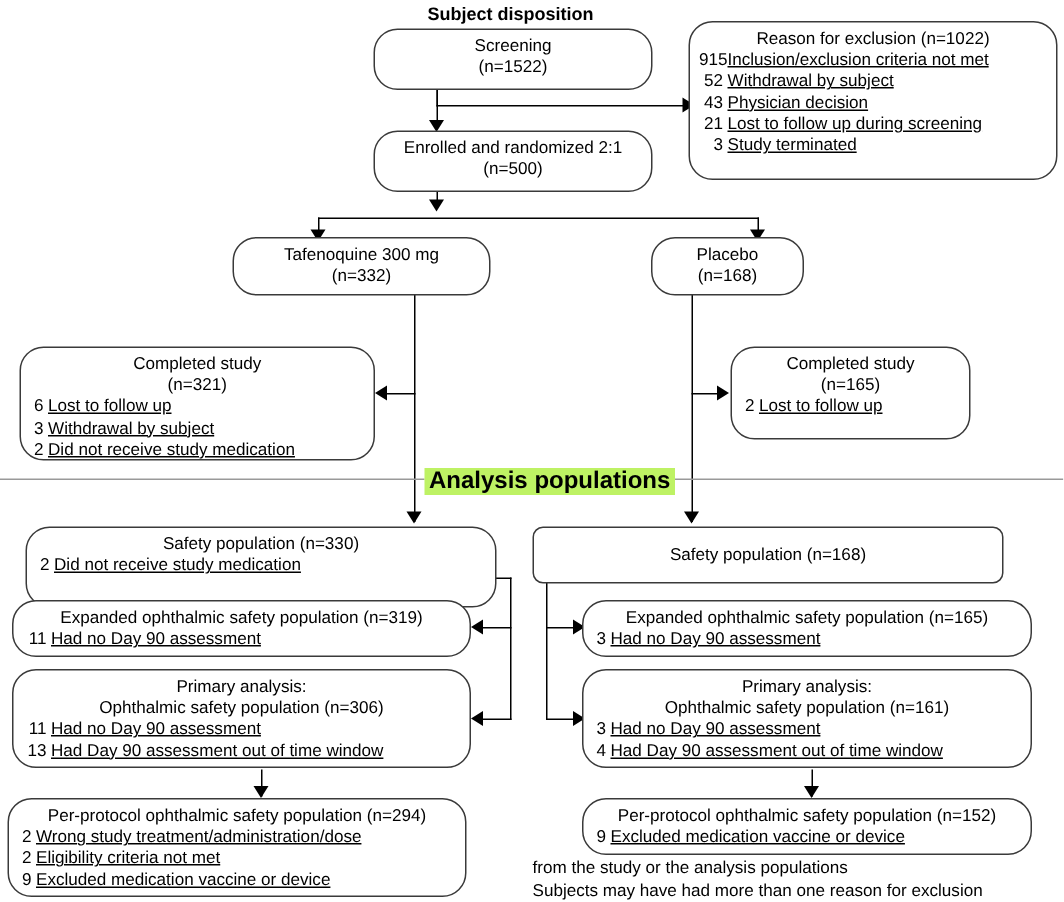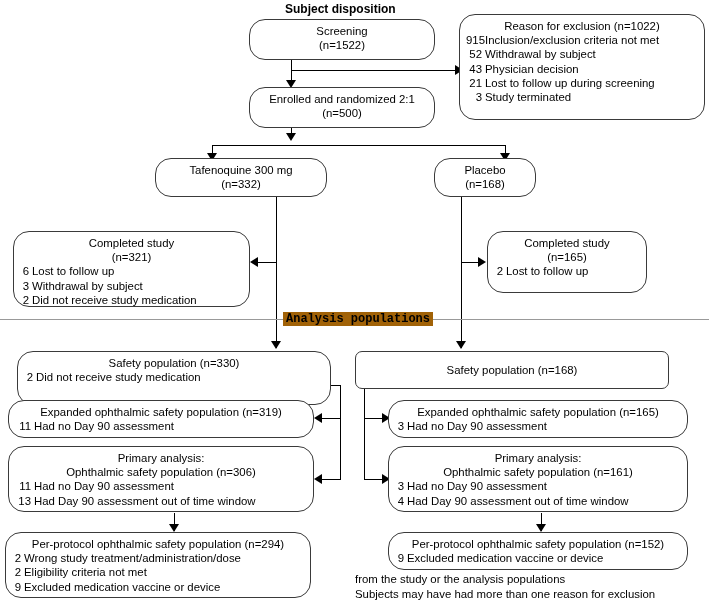--- a/index.html
+++ b/index.html
@@ -31,43 +31,43 @@
   .ctr {
     text-align: center;
   }
   .ln {
     white-space: nowrap;
   }
   .lst {
     text-align: left;
     padding-left: 6px;
     white-space: nowrap;
+    text-decoration: underline;
   }
   .num {
     display: inline-block;
     width: 16px;
     text-align: right;
     margin-right: 3px;
   }
   .title {
     position: absolute;
     font-weight: bold;
     font-size: 12px;
     z-index: 6;
     white-space: nowrap;
   }
   .lbl {
     position: absolute;
     font-weight: bold;
-    font-size: 12px;
-    background: #a16207;
+    font-size: 16px;
+    background: #bef264;
     padding: 0 3px;
     z-index: 7;
     white-space: nowrap;
-    font-family: Liberation Mono, monospace;
   }
   .note {
     position: absolute;
     font-size: 11.4px;
     line-height: 14.6px;
     z-index: 6;
   }
   
   .vl {
     position: absolute;

